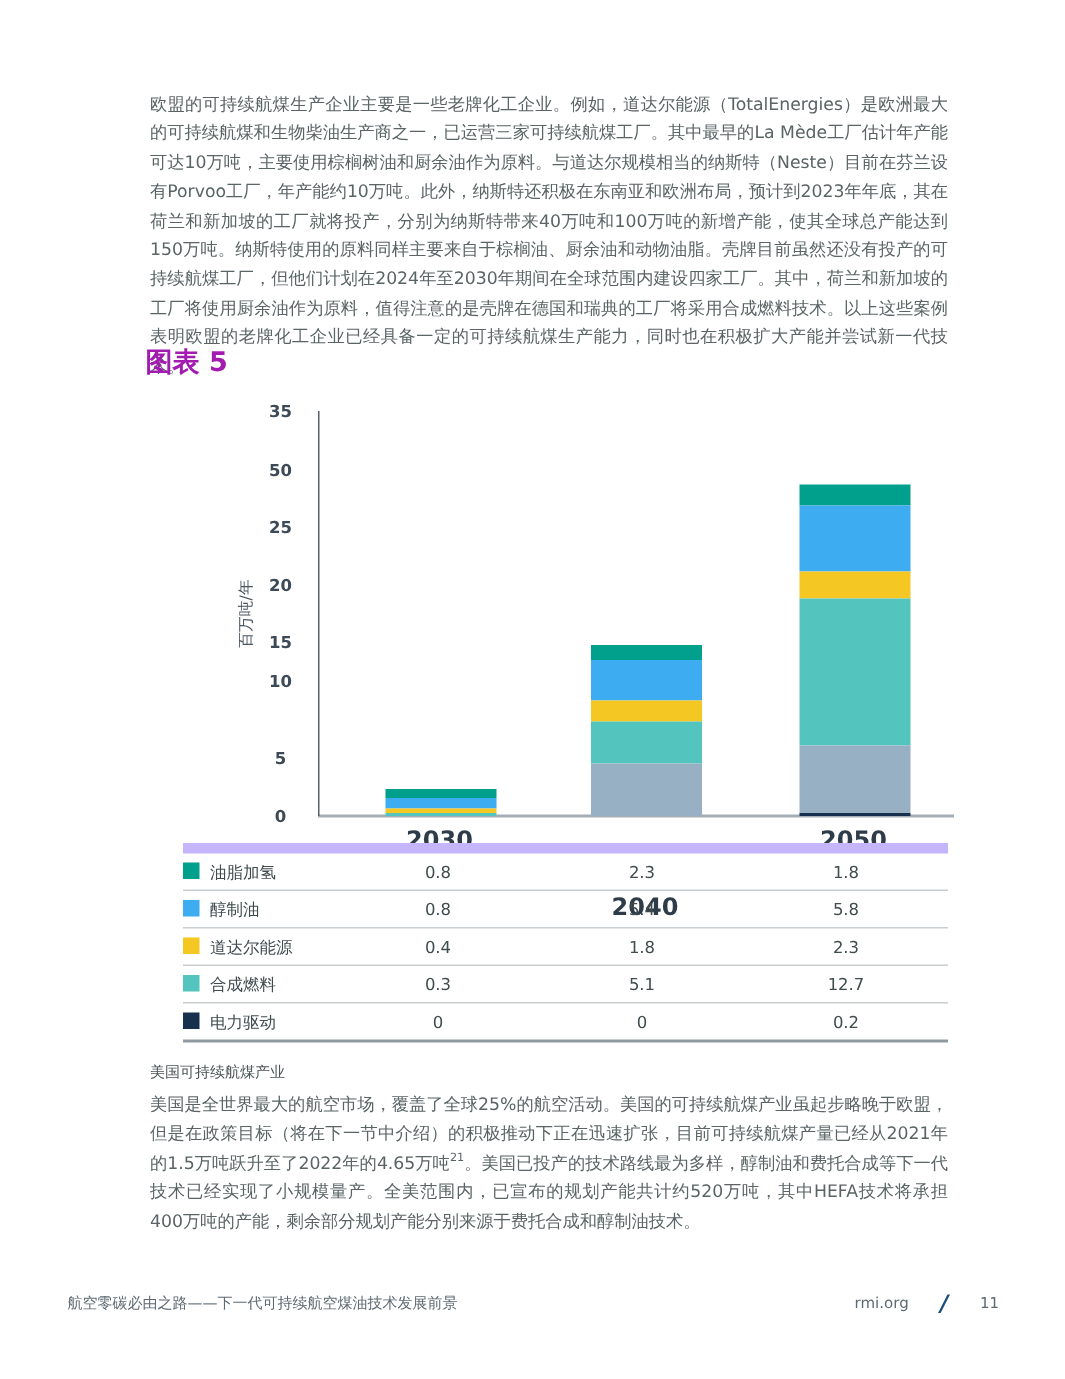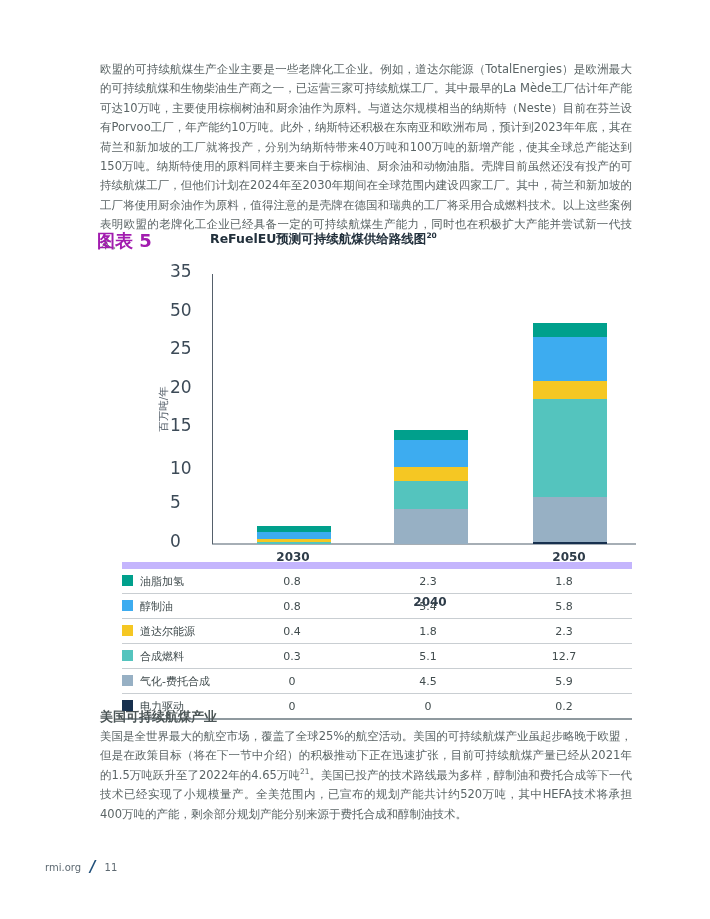--- a/index.html
+++ b/index.html
@@ -13,21 +13,21 @@
   
   .para {
     position:absolute; left:100px; width:532px;
     font-size:11.5px; line-height:19.4px; color:#5a6465;
     text-align:justify;
   }
   .para1 { top:60px; }
   .para2 { top:727px; }
   .us-heading {
     position:absolute; left:100px; top:708px; width:532px;
-    font-size:13px; font-weight:bold; color:#4b5556;
+    font-size:10px; font-weight:normal; color:#4b5556;
   }
   sup { font-size:7.5px; vertical-align:super; line-height:0; }
 
   
   .figure-label {
     position:absolute; left:97px; top:229px;
     font-size:18px; font-weight:bold; color:#a21caf;
   }
   .figure-title {
     position:absolute; left:210px; top:231px;
@@ -36,38 +36,38 @@
 
   
   .chart { position:absolute; left:100px; top:266px; width:540px; height:300px; }
   .ylabel {
     position:absolute; left:64px; top:143px;
     transform:translate(-50%,-50%) rotate(-90deg);
     font-size:10.5px; color:#4a5560; white-space:nowrap;
   }
   .yticks { position:absolute; left:70px; top:8px; width:34px; height:270px; }
   .ytick {
-    position:absolute; right:0; width:34px; text-align:left;
-    font-size:17px; font-weight:normal; color:#3c4a57;
+    position:absolute; right:0; width:34px; text-align:center;
+    font-size:11px; font-weight:bold; color:#3c4a57;
   }
   .plot {
     position:absolute; left:112px; top:8px; width:420px; height:270px;
     border-left:1px solid #55606b;
   }
   .xaxis-line {
     position:absolute; left:112px; top:277px; width:424px; height:2px;
     background:#a6aeb5;
   }
   .bar {
     position:absolute; bottom:0; display:flex; flex-direction:column-reverse;
   }
   .seg { width:100%; }
   .xlabel {
     position:absolute; top:284px; width:100px; text-align:center;
-    font-size:12px; font-weight:bold; color:#2e3c49;
+    font-size:16px; font-weight:bold; color:#2e3c49;
   }
 
   
   .legend-table {
     position:absolute; left:122px; top:562px; width:510px;
     border-collapse:collapse; table-layout:fixed;
     font-size:11px; color:#414c4e;
   }
   .legend-table tr { border-top:1px solid #c9ced2; }
   .legend-table tr:first-child { border-top:7px solid #c4b5fd; }
@@ -79,39 +79,38 @@
     display:inline-block; width:11px; height:11px; margin-right:7px;
     vertical-align:-1px;
   }
 
   
   .footer {
     position:absolute; left:45px; top:862px; width:621px;
     display:flex; justify-content:space-between; align-items:center;
     font-size:10px; color:#5e6a72;
   }
-  .footer-right { display:flex; align-items:flex-start; gap:9px; }
+  .footer-right { display:flex; align-items:flex-start; gap:21px; }
   .footer-slash { font-size:15px; font-weight:bold; font-style:italic; line-height:10px; }
 </style>
 </head>
 <body>
 
 <div class="page">
 
   <p class="para para1">欧盟的可持续航煤生产企业主要是一些老牌化工企业。例如，道达尔能源（TotalEnergies）是欧洲最大的可持续航煤和生物柴油生产商之一，已运营三家可持续航煤工厂。其中最早的La Mède工厂估计年产能可达10万吨，主要使用棕榈树油和厨余油作为原料。与道达尔规模相当的纳斯特（Neste）目前在芬兰设有Porvoo工厂，年产能约10万吨。此外，纳斯特还积极在东南亚和欧洲布局，预计到2023年年底，其在荷兰和新加坡的工厂就将投产，分别为纳斯特带来40万吨和100万吨的新增产能，使其全球总产能达到150万吨。纳斯特使用的原料同样主要来自于棕榈油、厨余油和动物油脂。壳牌目前虽然还没有投产的可持续航煤工厂，但他们计划在2024年至2030年期间在全球范围内建设四家工厂。其中，荷兰和新加坡的工厂将使用厨余油作为原料，值得注意的是壳牌在德国和瑞典的工厂将采用合成燃料技术。以上这些案例表明欧盟的老牌化工企业已经具备一定的可持续航煤生产能力，同时也在积极扩大产能并尝试新一代技术。</p>
 
   <div class="figure-label">图表 5</div>
-  <div class="figure-title"><span>ReFuelEU预测可持续航煤供给路线图</span><sup>20</sup></div>
 
   <div class="chart">
     <div class="ylabel">百万吨/年</div>
     <div class="yticks" id="yticks">
         <div class="ytick" style="bottom: -7px;">0</div>
         <div class="ytick" style="bottom: 31.5714px;">5</div>
-        <div class="ytick" style="bottom: 66px;">10</div>
+        <div class="ytick" style="bottom: 83px;">10</div>
         <div class="ytick" style="bottom: 108.714px;">15</div>
         <div class="ytick" style="bottom: 147.286px;">20</div>
         <div class="ytick" style="bottom: 185.857px;">25</div>
         <div class="ytick" style="bottom: 224.429px;">50</div>
         <div class="ytick" style="bottom: 263px;">35</div>
       </div>
     <div class="xaxis-line"></div>
     <div class="plot" id="plot">
         <div class="bar" style="left: 44px; width: 74px;">
           <div class="seg" style="height: 2.31429px; background: rgb(84, 196, 190);"></div>
@@ -162,38 +161,33 @@
           <td class="val">1.8</td>
           <td class="val">2.3</td>
         </tr>
         <tr>
           <td class="lbl"><span class="swatch" style="background: rgb(84, 196, 190);"></span><span>合成燃料</span></td>
           <td class="val">0.3</td>
           <td class="val">5.1</td>
           <td class="val">12.7</td>
         </tr>
         <tr>
-          <td class="lbl"><span class="swatch" style="background: rgb(151, 176, 196);"></span><span>气化-费托合成</span></td>
-          <td class="val">0</td>
-          <td class="val">4.5</td>
-          <td class="val">5.9</td>
-        </tr>
-        <tr>
           <td class="lbl"><span class="swatch" style="background: rgb(23, 48, 78);"></span><span>电力驱动</span></td>
           <td class="val">0</td>
           <td class="val">0</td>
           <td class="val">0.2</td>
         </tr>
       </tbody>
   </table>
 
   <div class="us-heading">美国可持续航煤产业</div>
   <p class="para para2"><span>美国是全世界最大的航空市场，覆盖了全球25%的航空活动。美国的可持续航煤产业虽起步略晚于欧盟，但是在政策目标（将在下一节中介绍）的积极推动下正在迅速扩张，目前可持续航煤产量已经从2021年的1.5万吨跃升至了2022年的4.65万吨</span><sup>21</sup><span>。美国已投产的技术路线最为多样，醇制油和费托合成等下一代技术已经实现了小规模量产。全美范围内，已宣布的规划产能共计约520万吨，其中HEFA技术将承担400万吨的产能，剩余部分规划产能分别来源于费托合成和醇制油技术。</span></p>
 
   <div class="footer">
+    <span>航空零碳必由之路——下一代可持续航空煤油技术发展前景</span>
     <span class="footer-right">
       <span>rmi.org</span>
       <span class="footer-slash" id="footer-slash" style="color: rgb(31, 78, 121);">/</span>
       <span>11</span>
     </span>
   </div>
 
 </div>
 
 </body></html>

